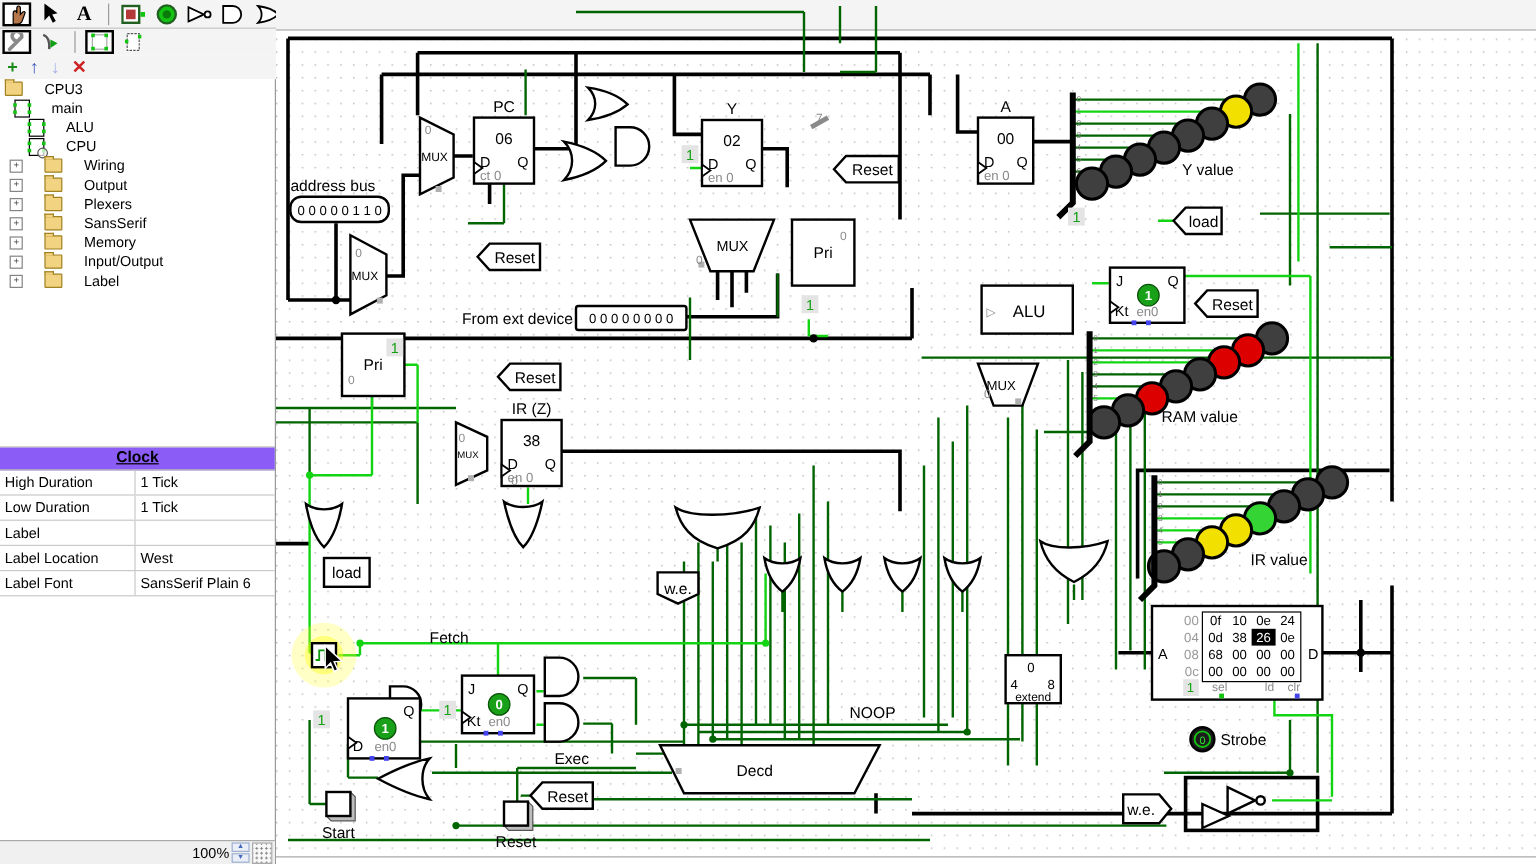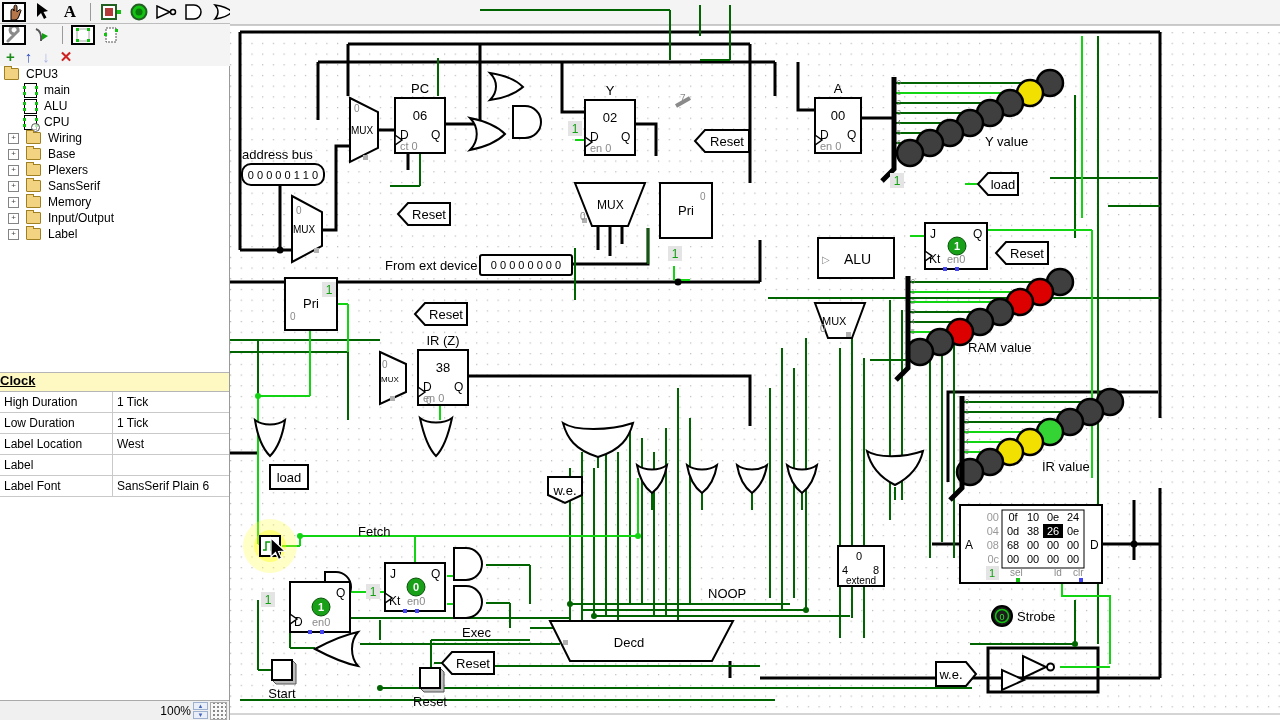--- a/index.html
+++ b/index.html
@@ -8,30 +8,30 @@
   #main-toolbar{position:absolute;left:0;top:0;width:1280px;height:24px;background:#f4f4f4;border-bottom:1px solid #bdbdbd;display:flex;align-items:center;gap:4px;padding-left:2px;box-sizing:border-box;}
   .tbtn{width:24px;height:20px;display:flex;align-items:center;justify-content:center;box-sizing:border-box;}
   .tbtn.sel{border:2px solid #000;background:#fff;}
   .tsep{width:1px;height:18px;background:#9a9a9a;margin:0 4px;}
   #proj-toolbar{position:absolute;left:0;top:24px;width:230px;height:22px;background:#f4f4f4;display:flex;align-items:center;gap:4px;padding-left:2px;box-sizing:border-box;}
   #expl-toolbar{position:absolute;left:0;top:46px;width:230px;height:20px;background:#f4f4f4;display:flex;align-items:center;gap:10px;padding-left:6px;box-sizing:border-box;}
   .xbtn{font-size:15px;font-weight:bold;line-height:1;cursor:default;}
   
   #left-panel{position:absolute;left:0;top:66px;width:230px;bottom:0;background:#fff;border-right:1px solid #9a9a9a;box-sizing:border-box;}
   #explorer-tree{position:absolute;left:0;top:0;width:229px;height:300px;overflow:hidden;font-size:12px;}
-  .trow{height:16px;display:flex;align-items:center;gap:7px;white-space:nowrap;}
+  .trow{height:16px;display:flex;align-items:center;gap:18px;white-space:nowrap;}
   .folder{width:13px;height:10px;background:#f2d381;border:1px solid #a08020;border-radius:1px;position:relative;flex:0 0 auto;}
   .folder:before{content:"";position:absolute;left:-1px;top:-3px;width:6px;height:2px;background:#f2d381;border:1px solid #a08020;border-bottom:none;}
   .circ{width:11px;height:13px;background:#fff;border:1px solid #000;position:relative;flex:0 0 auto;}
   .circ i{position:absolute;width:3px;height:3px;background:#12c312;}
   .plusbox{width:9px;height:9px;border:1px solid #848484;background:#fff;font-size:8px;line-height:7px;text-align:center;color:#444;flex:0 0 auto;}
   .mag{position:absolute;right:-4px;bottom:-3px;width:7px;height:7px;border:1.5px solid #555;border-radius:50%;background:rgba(255,255,255,.7);}
   
   #props{position:absolute;left:0;top:306px;width:229px;font-size:12px;border-top:1px solid #b5b5b5;}
-  #props .title{height:18px;font-weight:bold;font-size:13px;border-bottom:1px solid #b5b5b5;background:#fef9c3;text-decoration:underline;}
+  #props .title{height:18px;text-align:center;font-weight:bold;font-size:13px;border-bottom:1px solid #b5b5b5;background:#8b5cf6;text-decoration:underline;}
   .prow{display:grid;grid-template-columns:113px 1fr;height:20px;border-bottom:1px solid #c9c9c9;}
   .prow div{padding:3px 0 0 4px;box-sizing:border-box;overflow:hidden;white-space:nowrap;}
   .prow div:first-child{border-right:1px solid #c9c9c9;}
   
   #zoombar{position:absolute;left:0;bottom:0;width:229px;height:20px;background:#f0f0f0;border-top:1px solid #aaa;display:flex;align-items:center;justify-content:flex-end;gap:2px;padding-right:2px;box-sizing:border-box;font-size:12px;}
   #spinner{width:15px;height:17px;display:flex;flex-direction:column;gap:1px;}
   #spinner div{flex:1;border:1px solid #9db0d0;background:#e9eef8;font-size:6px;line-height:6px;text-align:center;color:#4466bb;}
   #griddots{width:15px;height:16px;border:1px solid #aaa;background:#f8f8f8;background-image:radial-gradient(#888 0.8px,transparent 1px);background-size:4px 4px;background-position:1px 2px;}
   
   #canvas{position:absolute;left:230px;top:0;width:1050px;height:720px;}
@@ -124,21 +124,21 @@
       <div class="xbtn" style="color: rgb(170, 182, 230);">↓</div>
       <div class="xbtn" style="color: rgb(204, 34, 34);">✕</div>
     </div>
 
 <div id="left-panel">
   <div id="explorer-tree">
         <div class="trow" style="padding-left: 4px;">
           <span class="folder"></span>
           <span>CPU3</span>
         </div>
-        <div class="trow" style="padding-left: 24px;">
+        <div class="trow" style="padding-left: 12px;">
           <span class="circ" style="position: relative;">
             <i style="left:-2px;top:2px"></i>
             <i style="right:-2px;top:2px"></i>
             <i style="left:-2px;bottom:2px"></i>
             <i style="right:-2px;bottom:2px"></i>
           </span>
           <span>main</span>
         </div>
         <div class="trow" style="padding-left: 24px;">
           <span class="circ" style="position: relative;">
@@ -160,21 +160,21 @@
           <span>CPU</span>
         </div>
         <div class="trow" style="padding-left: 8px;">
           <span class="plusbox">+</span>
           <span class="folder"></span>
           <span>Wiring</span>
         </div>
         <div class="trow" style="padding-left: 8px;">
           <span class="plusbox">+</span>
           <span class="folder"></span>
-          <span>Base</span>
+          <span>Output</span>
         </div>
         <div class="trow" style="padding-left: 8px;">
           <span class="plusbox">+</span>
           <span class="folder"></span>
           <span>Plexers</span>
         </div>
         <div class="trow" style="padding-left: 8px;">
           <span class="plusbox">+</span>
           <span class="folder"></span>
           <span>SansSerif</span>
@@ -200,26 +200,26 @@
     <div id="props-body">
           <div class="prow">
             <div>High Duration</div>
             <div>1 Tick</div>
           </div>
           <div class="prow">
             <div>Low Duration</div>
             <div>1 Tick</div>
           </div>
           <div class="prow">
+            <div>Label</div>
+            <div></div>
+          </div>
+          <div class="prow">
             <div>Label Location</div>
             <div>West</div>
-          </div>
-          <div class="prow">
-            <div>Label</div>
-            <div></div>
           </div>
           <div class="prow">
             <div>Label Font</div>
             <div>SansSerif Plain 6</div>
           </div>
         </div>
   </div>
   <div id="zoombar">
     <span>100%</span>
     <div id="spinner">

